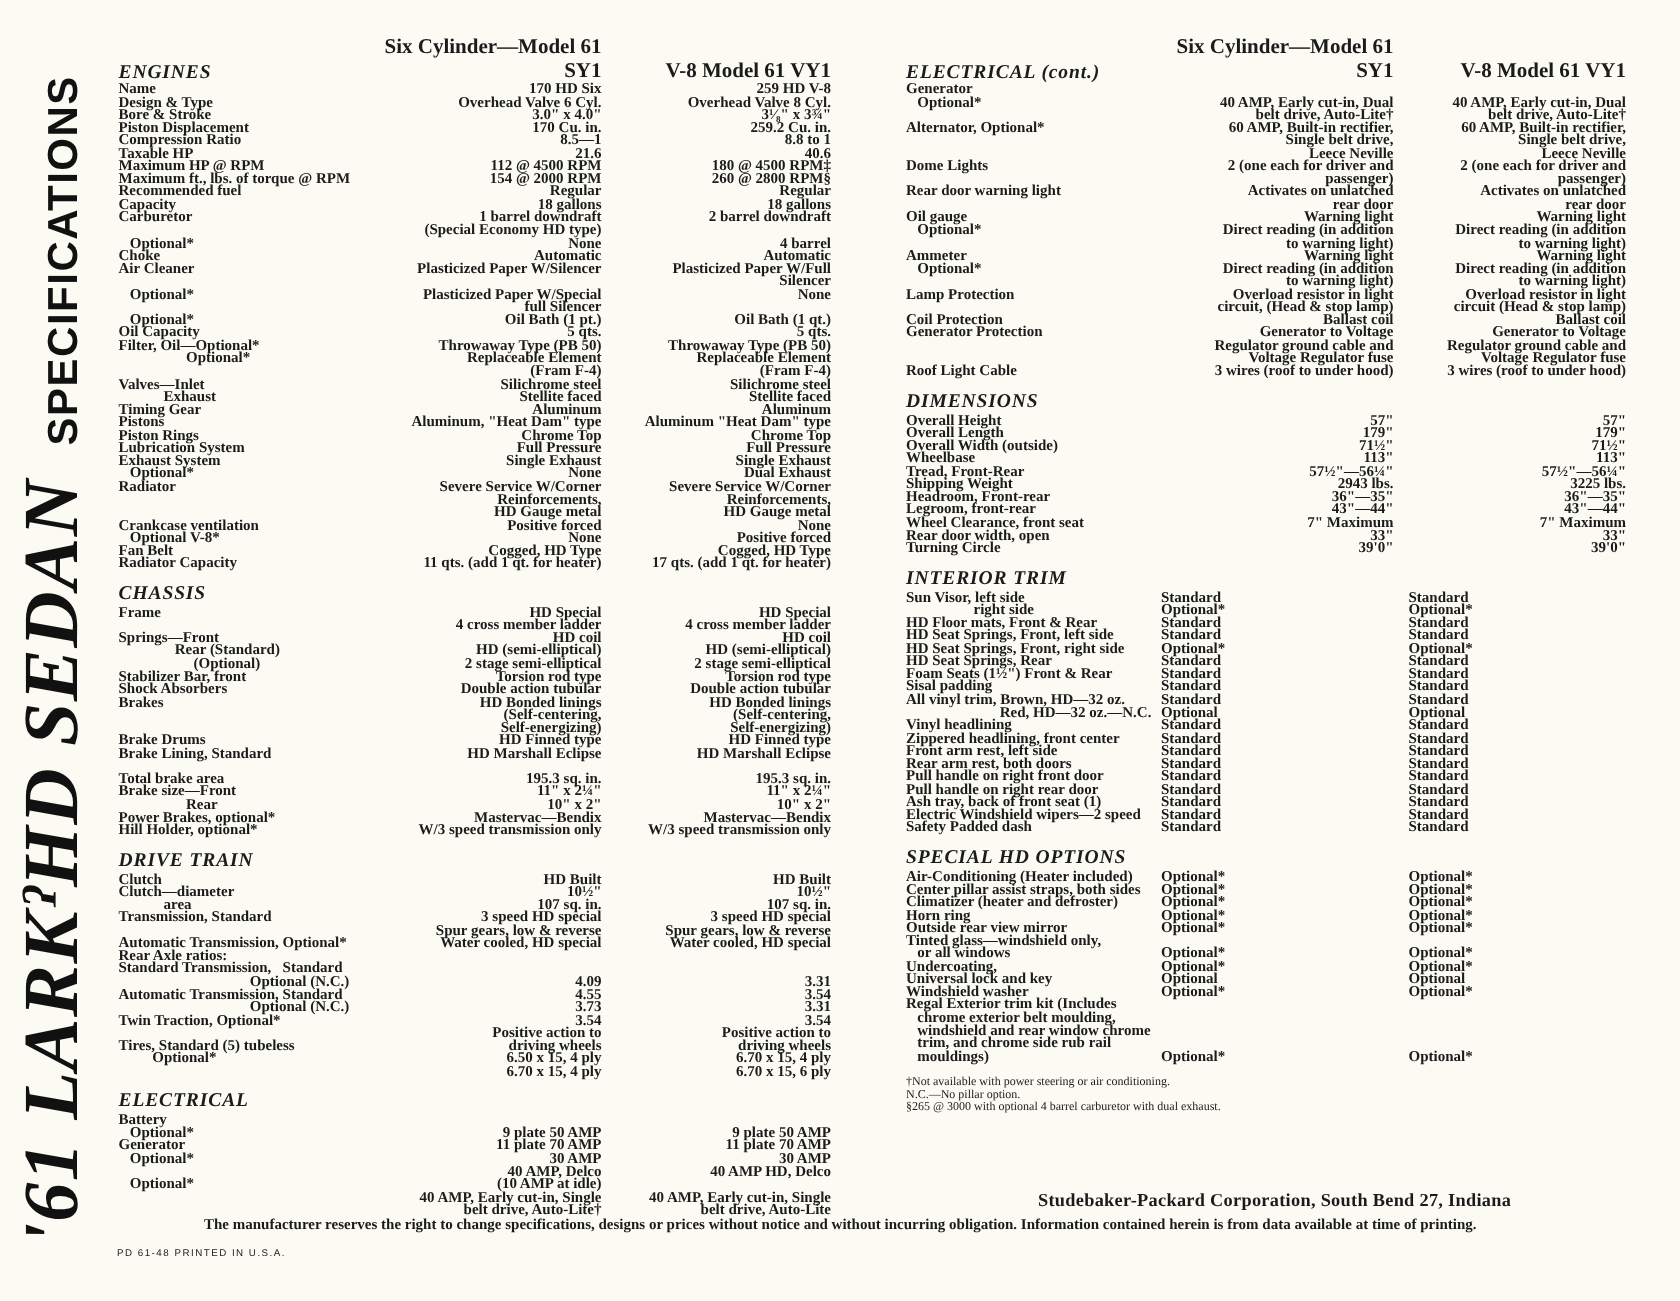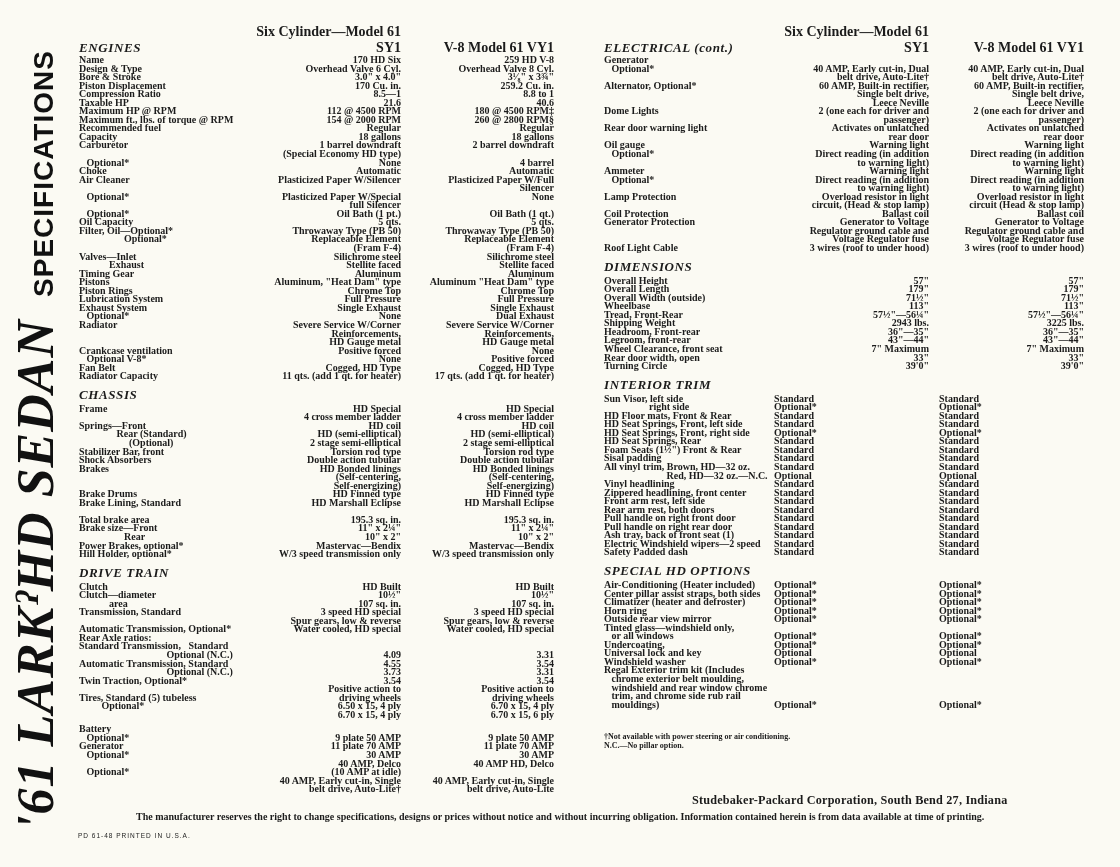--- a/index.html
+++ b/index.html
@@ -49,21 +49,21 @@
   .col-left .lbl{width:155px;}
   .col-right .lbl{width:160px;}
   .val{white-space:pre;text-align:right;}
   .col-left .v1{width:167px;}
   .col-left .v2{width:153px;}
   .col-right .v1{width:165px;}
   .col-right .v2{width:155px;}
   .trim .v1,.trim .v2{text-align:left;}
   .col-right .trim .v1{width:155px;padding-left:10px;}
   .col-right .trim .v2{width:145px;padding-left:10px;}
-  .notes{font-size:8px;line-height:8.6px;font-weight:bold;margin-top:24px;}
+  .notes{font-size:8px;line-height:8.6px;font-weight:normal;margin-top:8px;}
   .corp{
     position:absolute;left:668px;top:793px;
     font-weight:bold;font-size:12.2px;letter-spacing:.2px;
     font-family:"Liberation Serif",serif;
     margin-left:24px;
   }
   .disclaimer{
     position:absolute;left:136px;top:811px;font-size:10px;font-weight:bold;
     white-space:nowrap;
   }
@@ -321,20 +321,23 @@
 3.31
 3.54
 Positive action to
 driving wheels
 6.70 x 15, 4 ply
 6.70 x 15, 6 ply</div>
         </div>
       </div>
     </div>
     <div class="section">
+      <div class="section-header">
+        <span class="sec-title sec-col">ELECTRICAL</span>
+      </div>
       <div class="rows">
         <div class="row">
           <div class="lbl">Battery
    Optional*
 Generator
    Optional*
 
    Optional*</div>
           <div class="val v1">
 9 plate 50 AMP
@@ -595,18 +598,19 @@
 
 
 
 Optional*</div>
         </div>
       </div>
     </div>
     <div class="notes">
       <div>†Not available with power steering or air conditioning.</div>
       <div>N.C.—No pillar option.</div>
+      <div>§265 @ 3000 with optional 4 barrel carburetor with dual exhaust.</div>
     </div>
   </div>
 
 <div class="corp">Studebaker-Packard Corporation, South Bend 27, Indiana</div>
 <div class="disclaimer">The manufacturer reserves the right to change specifications, designs or prices without notice and without incurring obligation. Information contained herein is from data available at time of printing.</div>
 <div class="printed">PD 61-48   PRINTED IN U.S.A.</div>
 
 </body></html>

